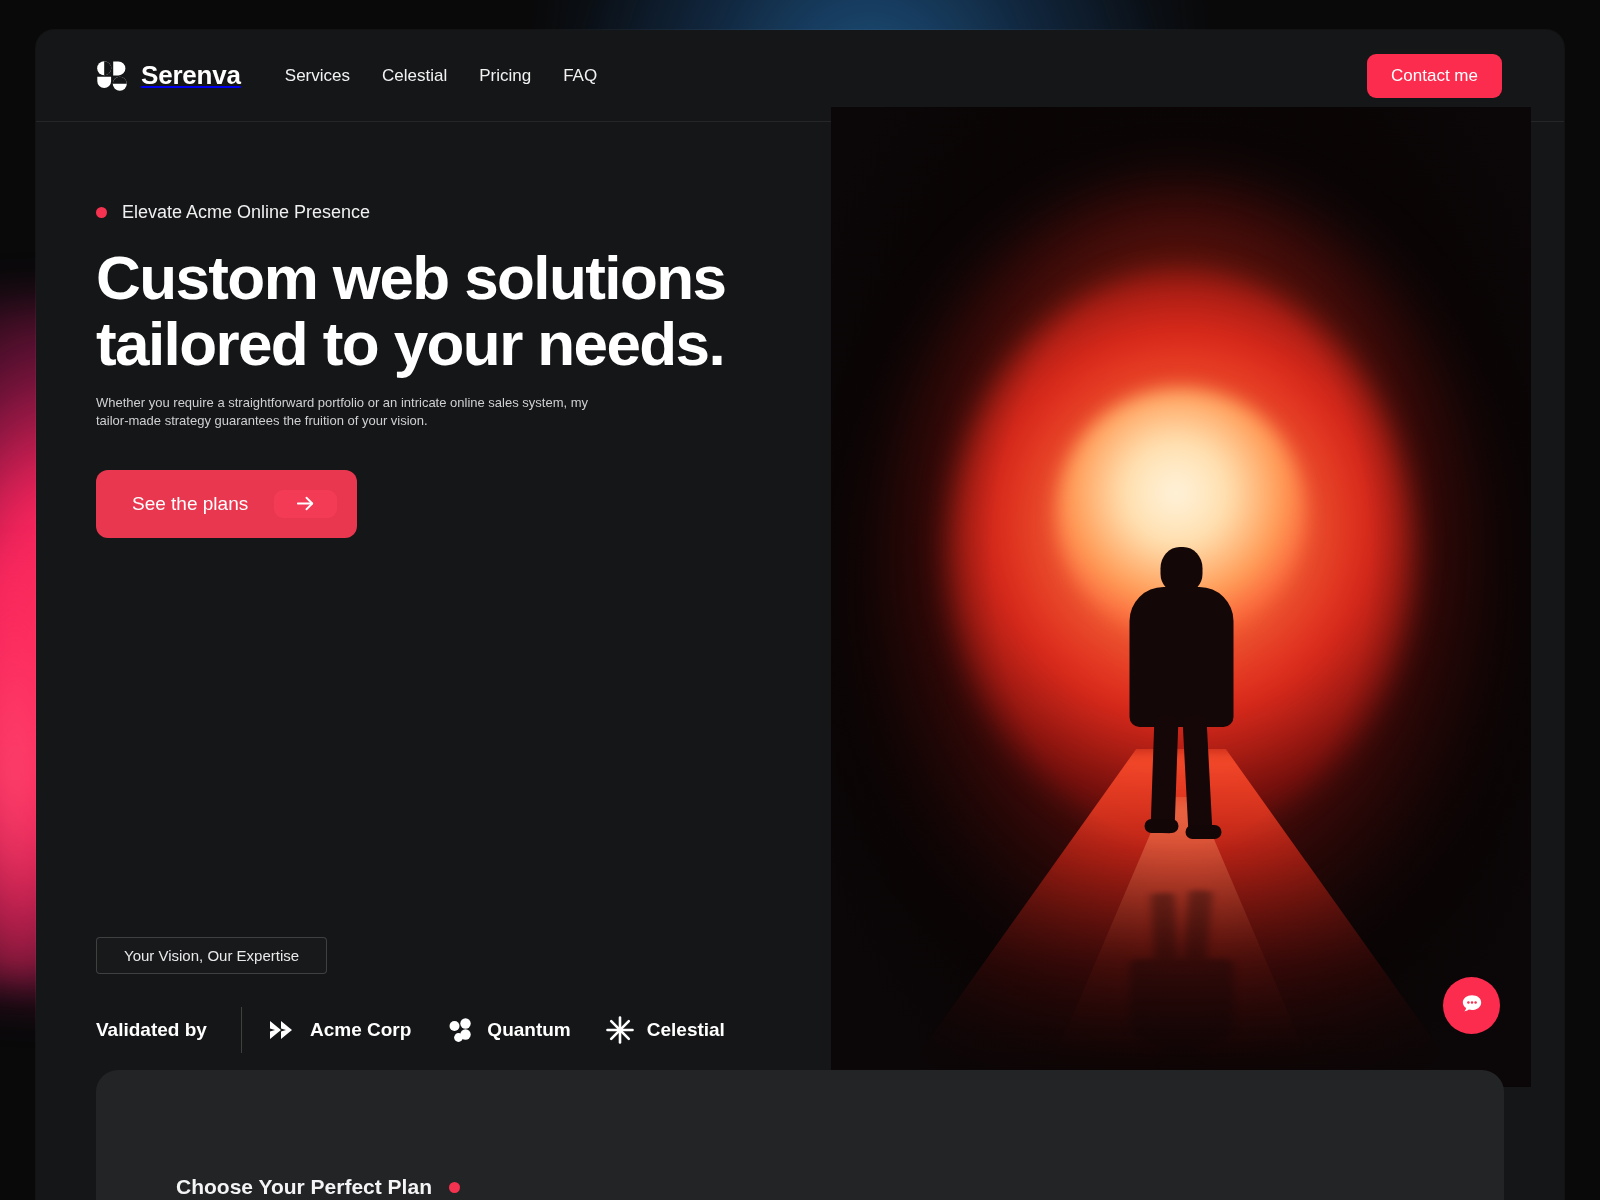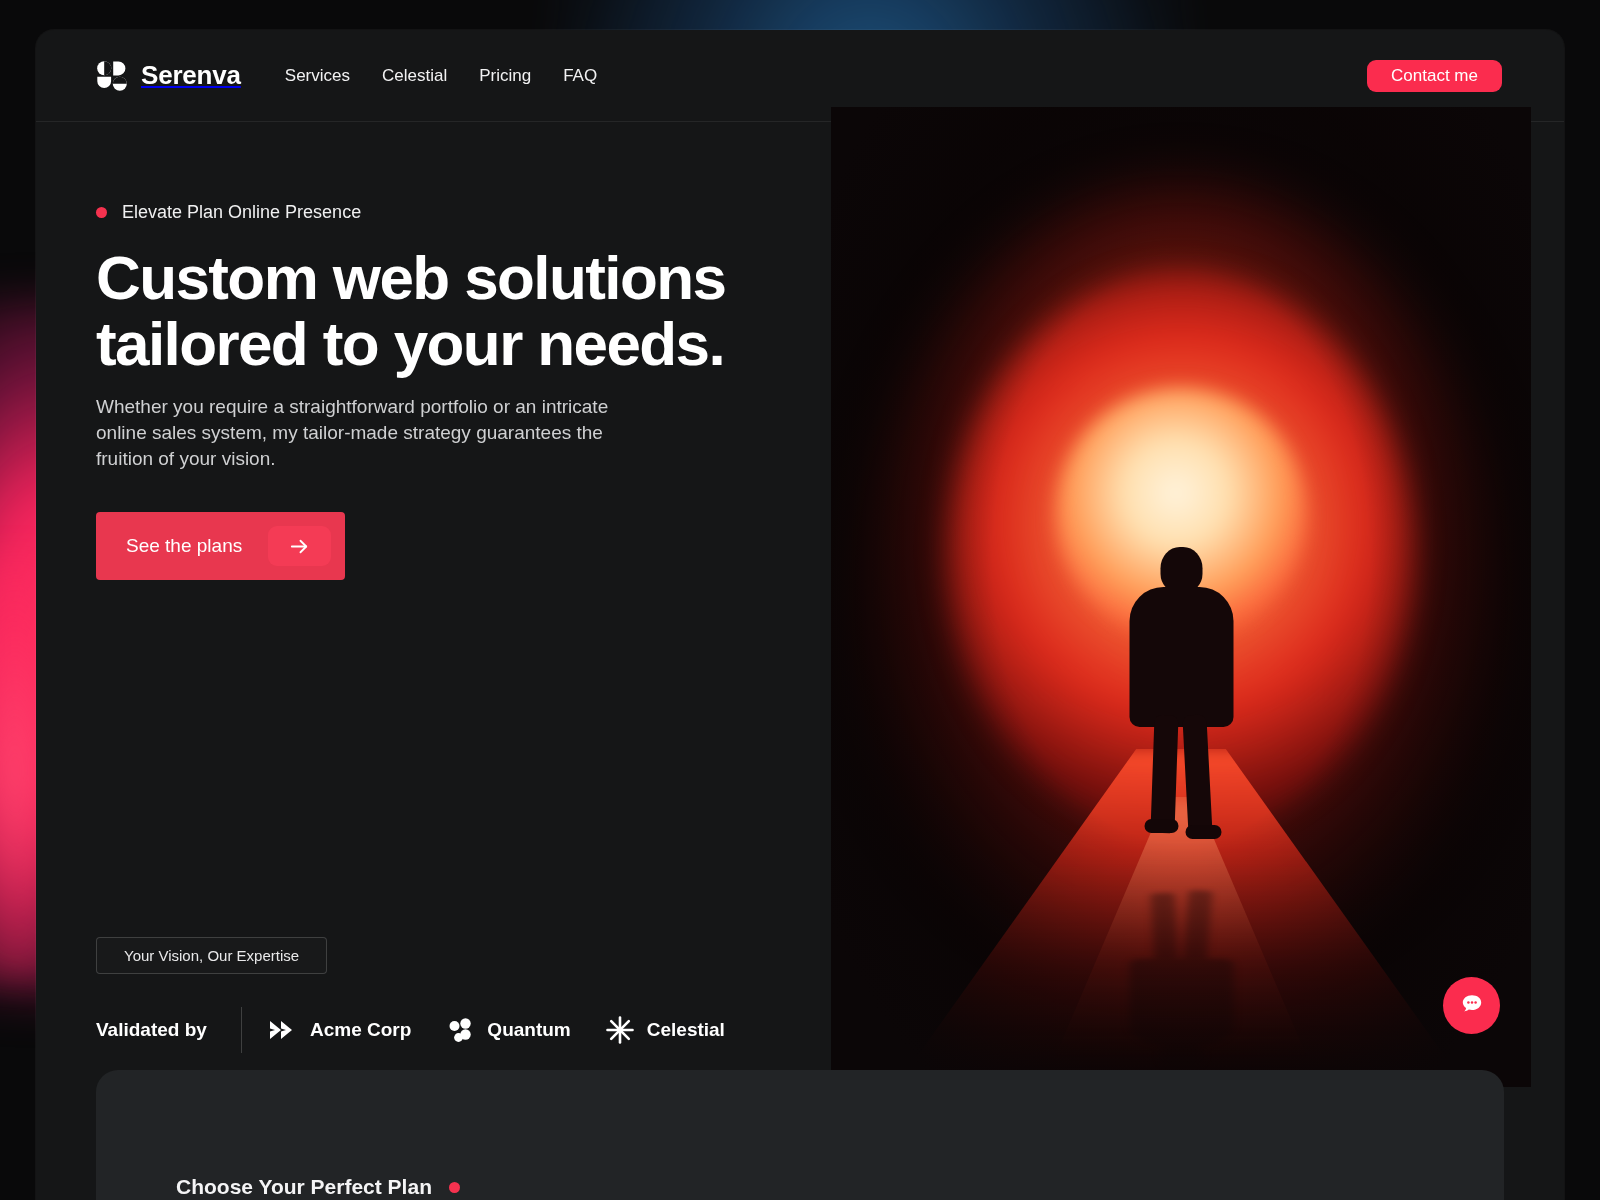--- a/index.html
+++ b/index.html
@@ -50,47 +50,47 @@
   .brand-mark { width:32px; height:32px; display:block; }
   .brand-name { color:#fff; font-size:26px; font-weight:600; letter-spacing:-.2px; }
 
   #nav { display:flex; align-items:center; gap:32px; margin-left:44px; }
   #nav a { color:#f2f2f3; font-size:17px; text-decoration:none; white-space:nowrap; }
 
   #contact-btn {
     margin-left:auto;
     background:#fb2c4e; color:#fff;
     border:none; border-radius:9px;
-    padding:0 24px; height:32px;
+    padding:0 24px; height:44px;
     font-size:17px; font-family:inherit; cursor:pointer;
     display:flex; align-items:center;
   }
 
   
   #hero { position:relative; height:1000px; }
 
   #hero-copy { position:absolute; left:60px; top:80px; width:680px; }
 
   .eyebrow { display:flex; align-items:center; gap:15px; margin-bottom:22px; }
   .eyebrow .dot { width:11px; height:11px; border-radius:50%; background:#f5324f; display:block; }
   .eyebrow .txt { color:#f0f0f1; font-size:18px; }
 
   h1.headline {
     color:#fff; font-size:62px; line-height:1.07; font-weight:700;
     letter-spacing:-1.6px; margin-bottom:16px;
   }
   p.subcopy {
-    color:#cfd0d2; font-size:19px; line-height:1.38; max-width:520px;
+    color:#cfd0d2; font-size:13px; line-height:1.38; max-width:520px;
     margin-bottom:40px;
   }
 
   #plans-btn {
     display:inline-flex; align-items:stretch;
-    background:#e8374f; border:none; border-radius:4px;
-    height:68px; padding:8px; overflow:hidden; cursor:pointer;
+    background:#e8374f; border:none; border-radius:12px;
+    height:68px; padding:14px; overflow:hidden; cursor:pointer;
     font-family:inherit;
   }
   #plans-btn .lbl {
     display:flex; align-items:center; padding:0 26px 0 22px;
     color:#fff; font-size:19px; white-space:nowrap;
   }
   #plans-btn .arrowbox {
     width:63px; display:flex; align-items:center; justify-content:center;
     background:#f43b55; border-radius:9px; margin:6px 6px 6px 0;
   }
@@ -264,21 +264,21 @@
           <span class="fig-shoeL"></span>
             <span class="fig-shoeR"></span>
         </div>
         <div class="vignette"></div>
       </div>
     </div>
 
     <div id="hero-copy">
       <div class="eyebrow">
         <span class="dot"></span>
-        <span class="txt">Elevate Plan Online Presence</span>
+        <span class="txt">Elevate Acme Online Presence</span>
       </div>
 
       <h1 class="headline">
         <span>Custom web solutions</span><br>
         <span>tailored to your needs.</span>
       </h1>
 
       <p class="subcopy">Whether you require a straightforward portfolio or an intricate online sales system, my tailor-made strategy guarantees the fruition of your vision.</p>
 
       <button id="plans-btn">

